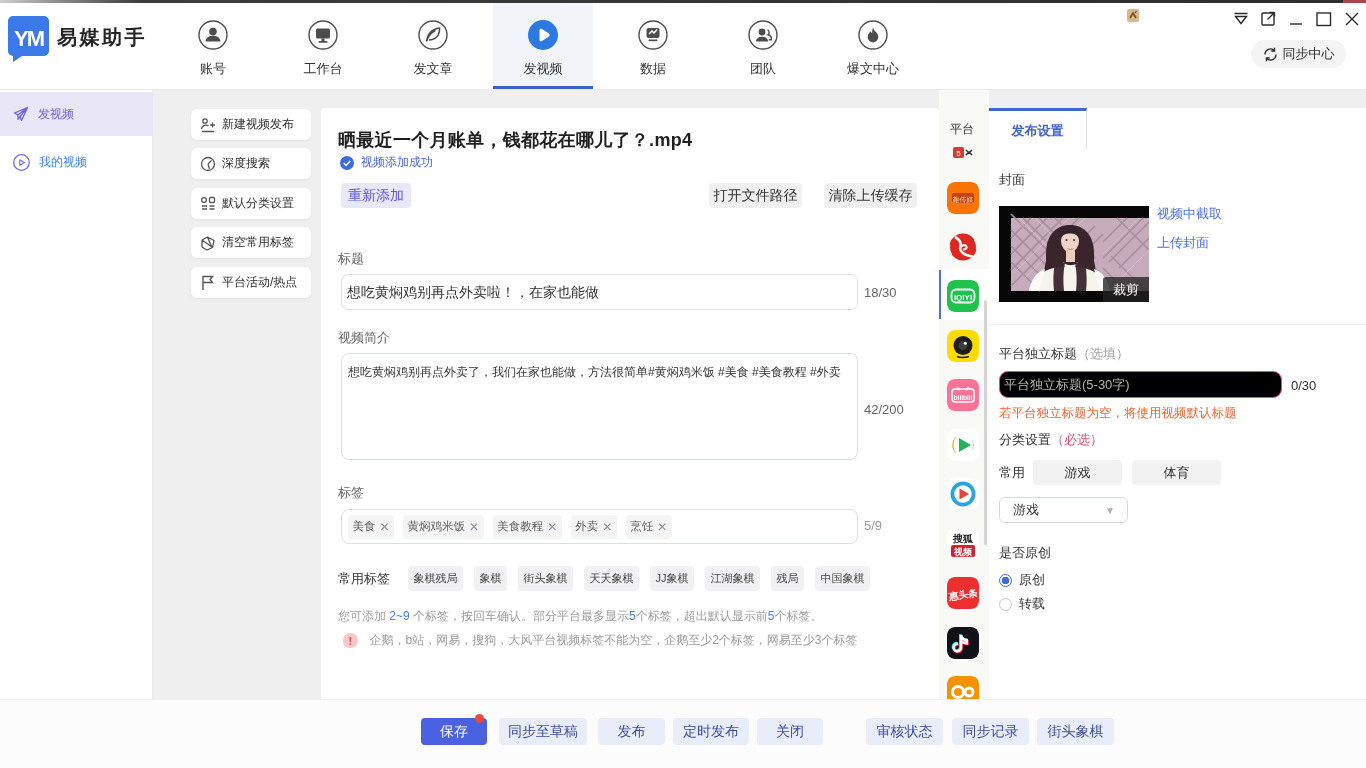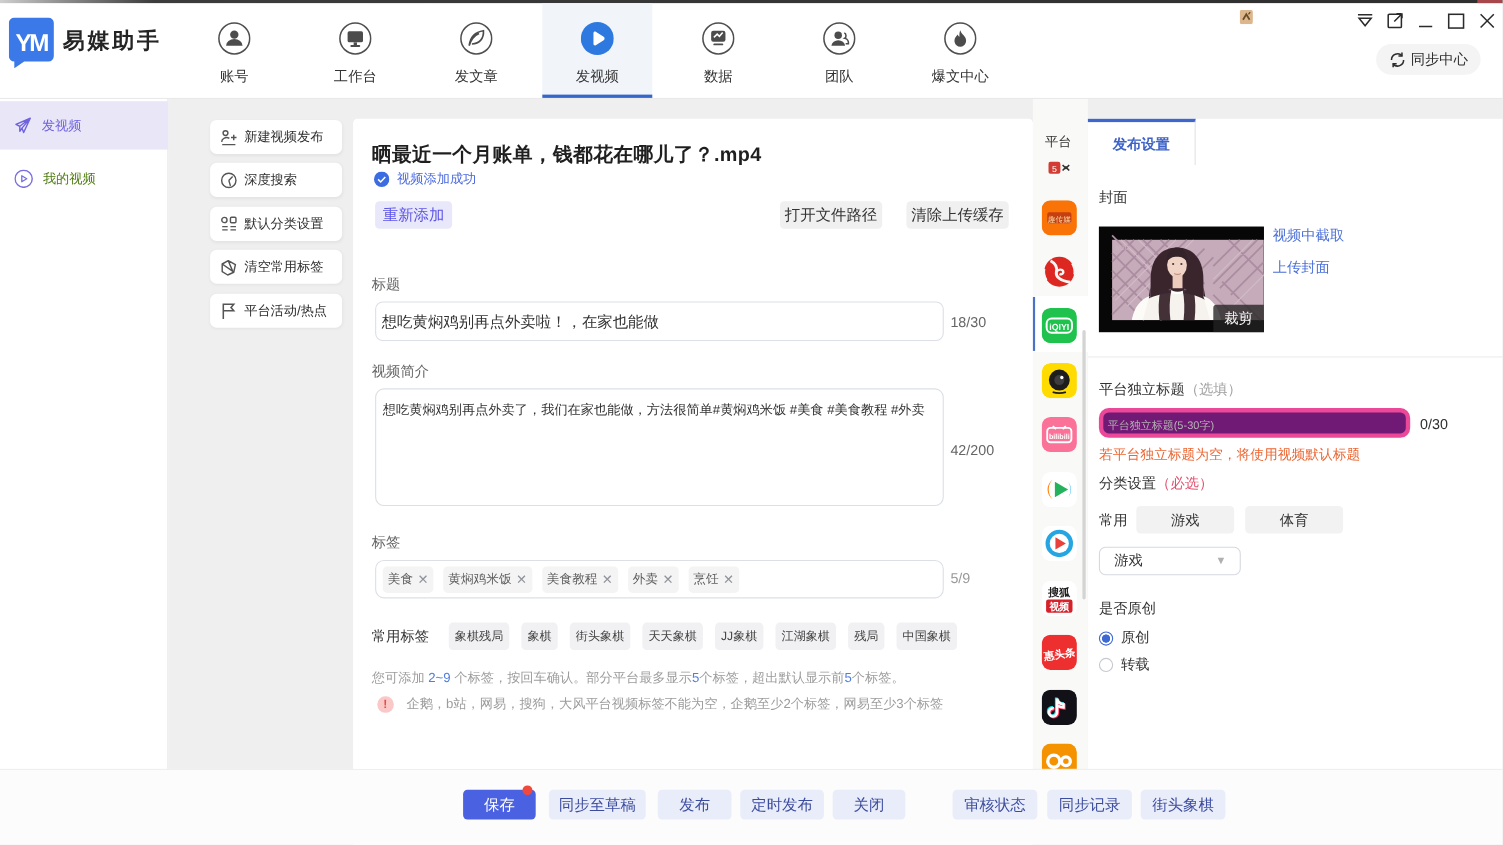--- a/index.html
+++ b/index.html
@@ -24,21 +24,21 @@
 #nav-underline { left:493px; top:83px; width:100px; height:3px; background:#3566c9; }
 .winicons { top:7px; height:18px; }
 #syncpill { left:1251px; top:37px; width:95px; height:28px; background:#f4f4f5; border-radius:14px;
   display:flex; align-items:center; justify-content:center; font-size:13px; color:#2d2d2d; gap:5px;}
 #taskicon { left:1127px; top:6px; width:12px; height:13px; }
 
 
 #sidebar { left:0; top:90px; width:153px; height:609px; background:#fff; border-right:1px solid #ececec; }
 .sideitem { left:0; width:153px; height:44px; display:flex; align-items:center; font-size:12px; }
 #side1 { top:2px; background:#e9e6f8; color:#6e63dd; }
-#side2 { top:50px; color:#4d7c0f; }
+#side2 { top:50px; color:#3b82f6; }
 .sideitem svg { margin:0 9px 0 13px; }
 
 
 .actbtn { left:191px; width:120px; height:31px; background:#fff; border-radius:6px; box-shadow:0 1px 3px rgba(0,0,0,.05);
   display:flex; align-items:center; font-size:12px; color:#2e2e2e; white-space:nowrap; }
 .actbtn svg { margin:0 6px 0 9px; flex:none; }
 
 
 #card { left:321px; top:108px; width:618px; height:726px; background:#fff; border-radius:4px; }
 #vtitle { left:17px; top:20px; font-size:18px; letter-spacing:0.3px; font-weight:bold; color:#1f1f1f; white-space:nowrap; }
@@ -84,22 +84,22 @@
 #howto { position:absolute; right:45px; font-size:12.5px; color:#4a6fd8; }
 #coverlbl { left:10px; top:63px; font-size:13px; color:#333; }
 #thumb { left:10px; top:98px; width:150px; height:96px; background:#000; overflow:hidden; }
 #cutlink { left:168px; top:97px; font-size:13px; color:#4a6fd8; }
 #uplink { left:168px; top:126px; font-size:13px; color:#4a6fd8; }
 #crop { right:0; bottom:0; width:46px; height:25px; background:rgba(35,35,35,.78); color:#f5f5f5;
   font-size:13px; display:flex; align-items:center; justify-content:center; border-radius:3px 0 0 0; }
 #rdivider { left:0; top:216px; width:377px; height:1px; background:#ececec; }
 #ptitlelbl { left:10px; top:237px; font-size:13px; color:#333; }
 #ptitlelbl span { color:#a0a0a0; }
-#ptitleinput { left:10px; top:263px; width:283px; height:27px; border:4px solid #ec4899; border-radius:9px;
-  line-height:25px; padding-left:4px; font-size:10px; color:#b4b4b4; background:#701a75; }
+#ptitleinput { left:10px; top:263px; width:283px; height:27px; border:1px solid #ec4899; border-radius:9px;
+  line-height:25px; padding-left:4px; font-size:13px; color:#b4b4b4; background:#000000; }
 #pcount { left:302px; top:270px; font-size:13px; color:#2f2f2f; }
 #orangenote { left:10px; top:297px; font-size:12.5px; color:#ec6632; }
 #catlbl { left:10px; top:323px; font-size:13px; color:#333; }
 #catlbl span { color:#e04e6c; }
 #freqrow { left:10px; top:352px; display:flex; align-items:center; }
 #freqrow .cl { font-size:13px; color:#333; margin-right:8px; }
 .catpill { width:89px; height:25px; background:#f2f2f3; border-radius:4px; display:flex;
   align-items:center; justify-content:center; font-size:13px; color:#333; margin-right:10px; }
 #select { left:10px; top:389px; width:129px; height:26px; border:1px solid #d6d9e0; border-radius:6px;
   display:flex; align-items:center; font-size:13px; color:#333; padding-left:13px; background:#fff; }

